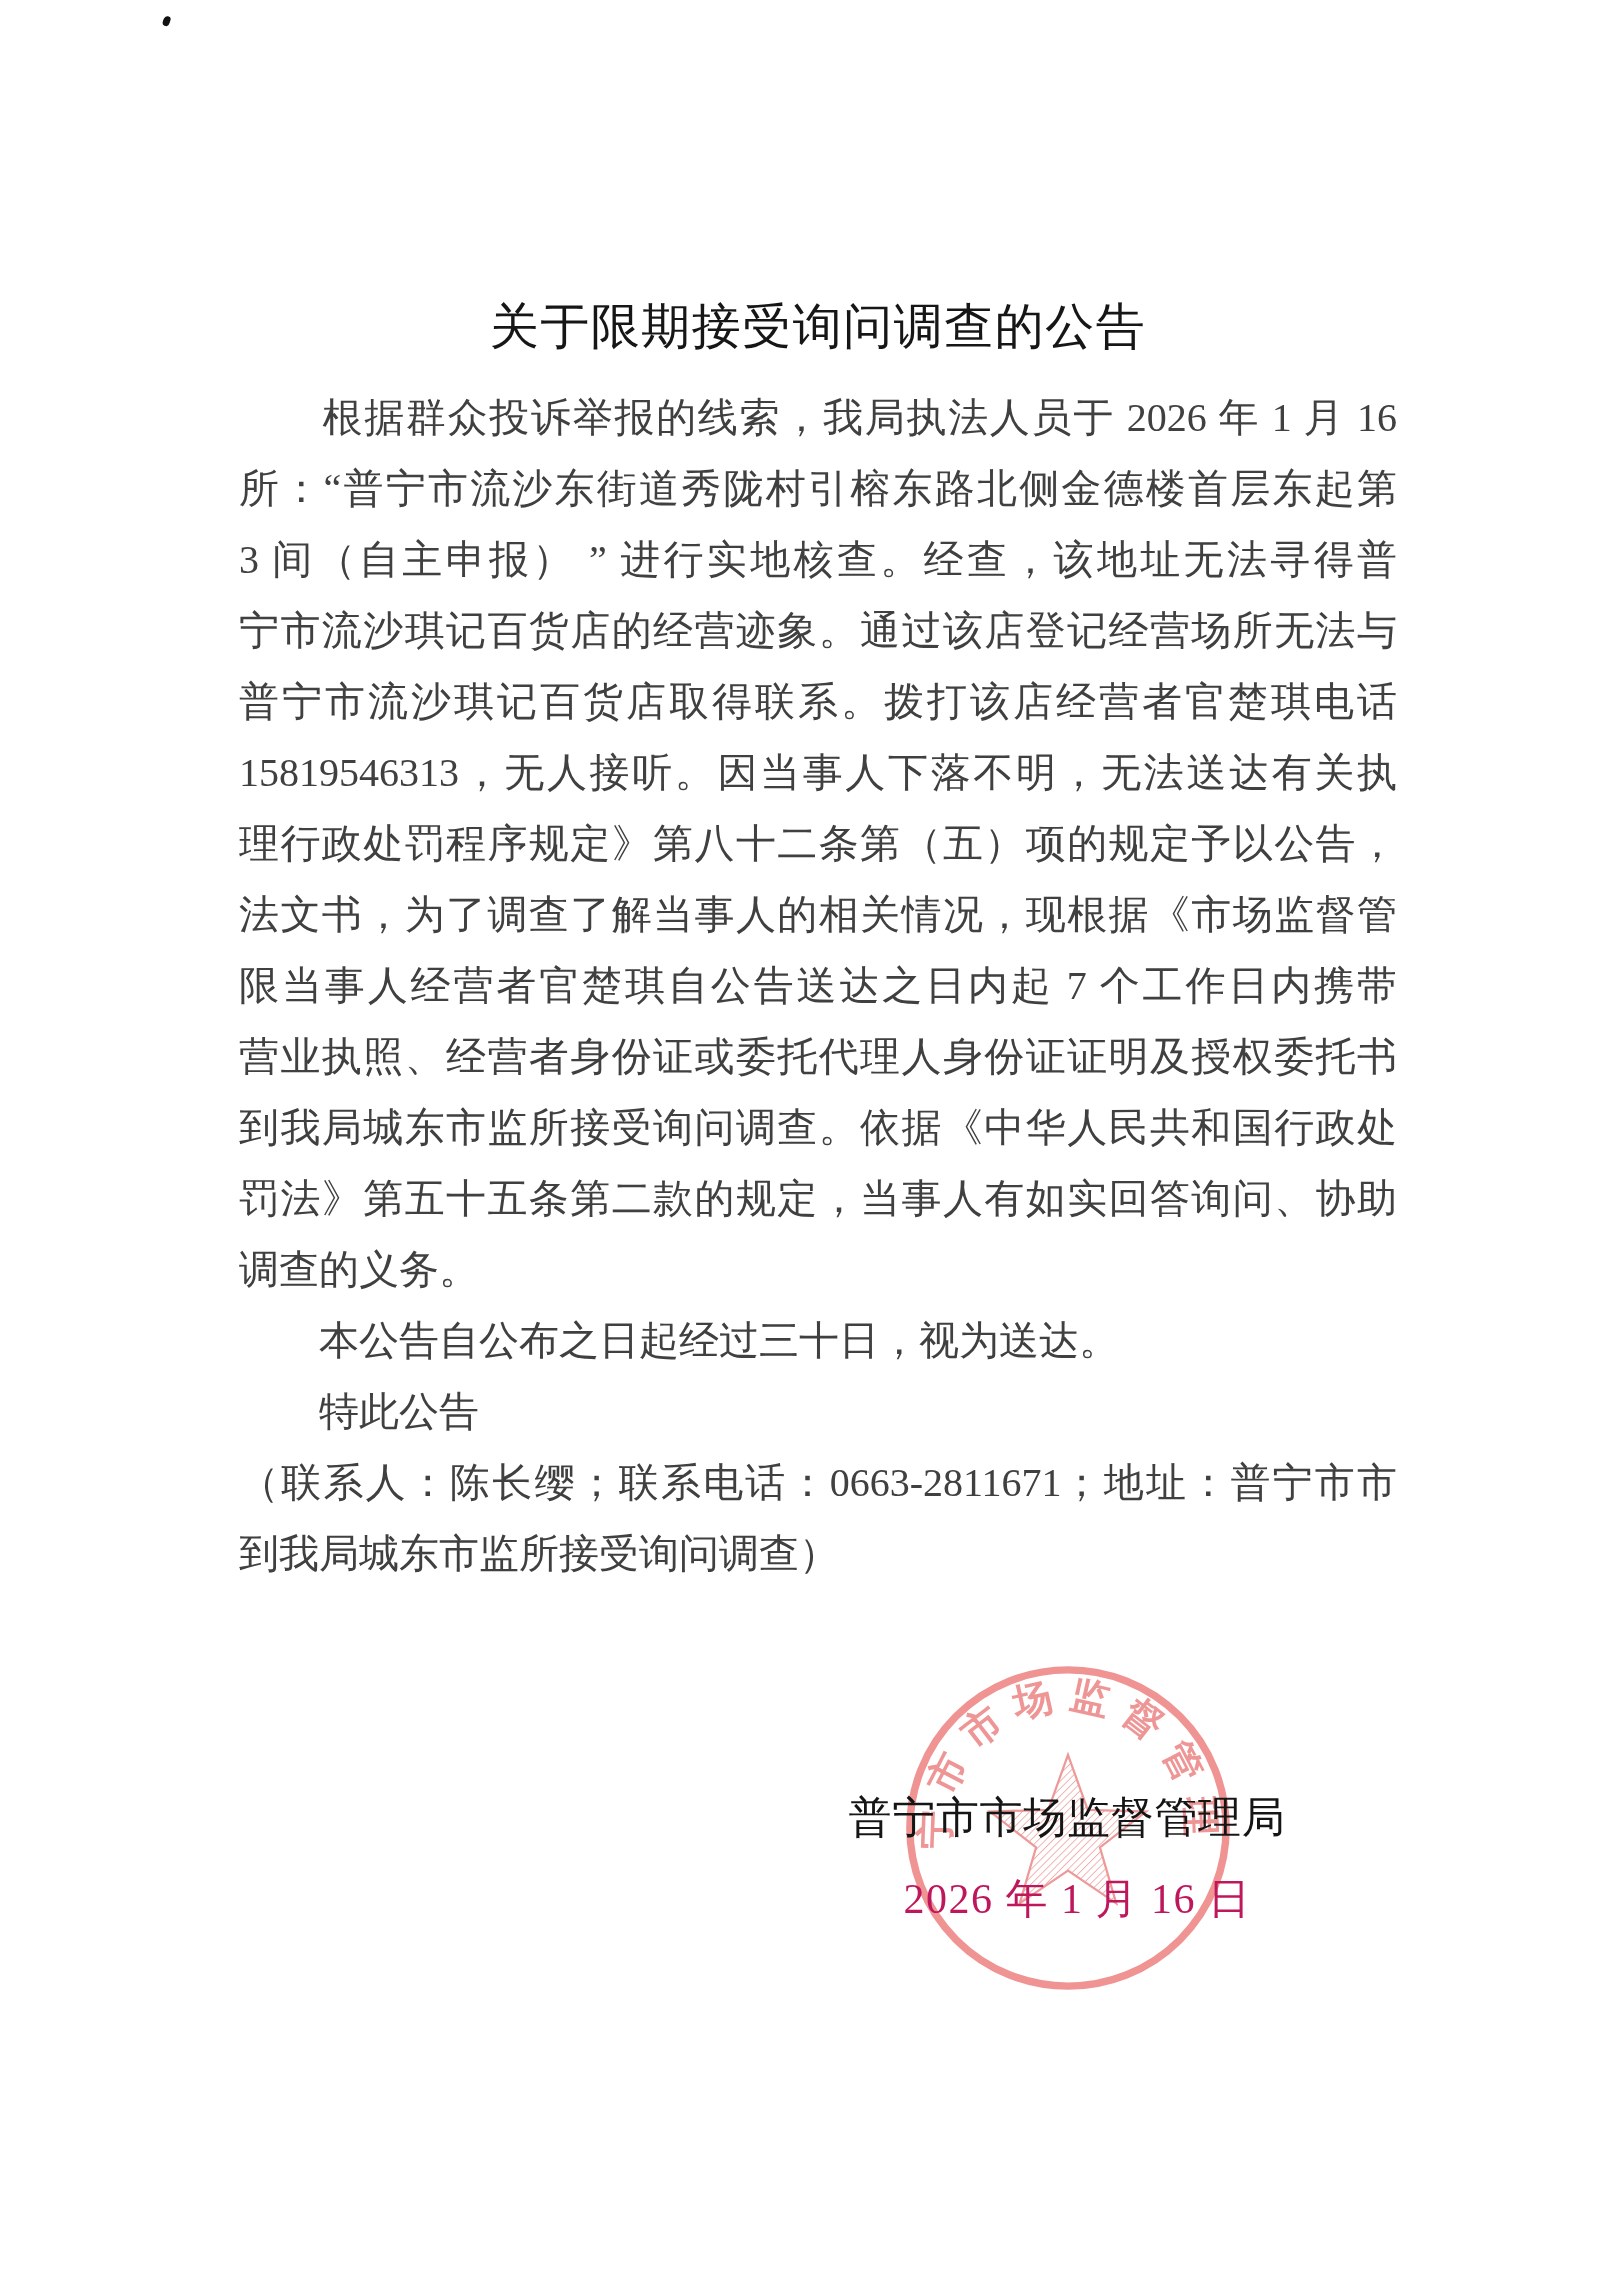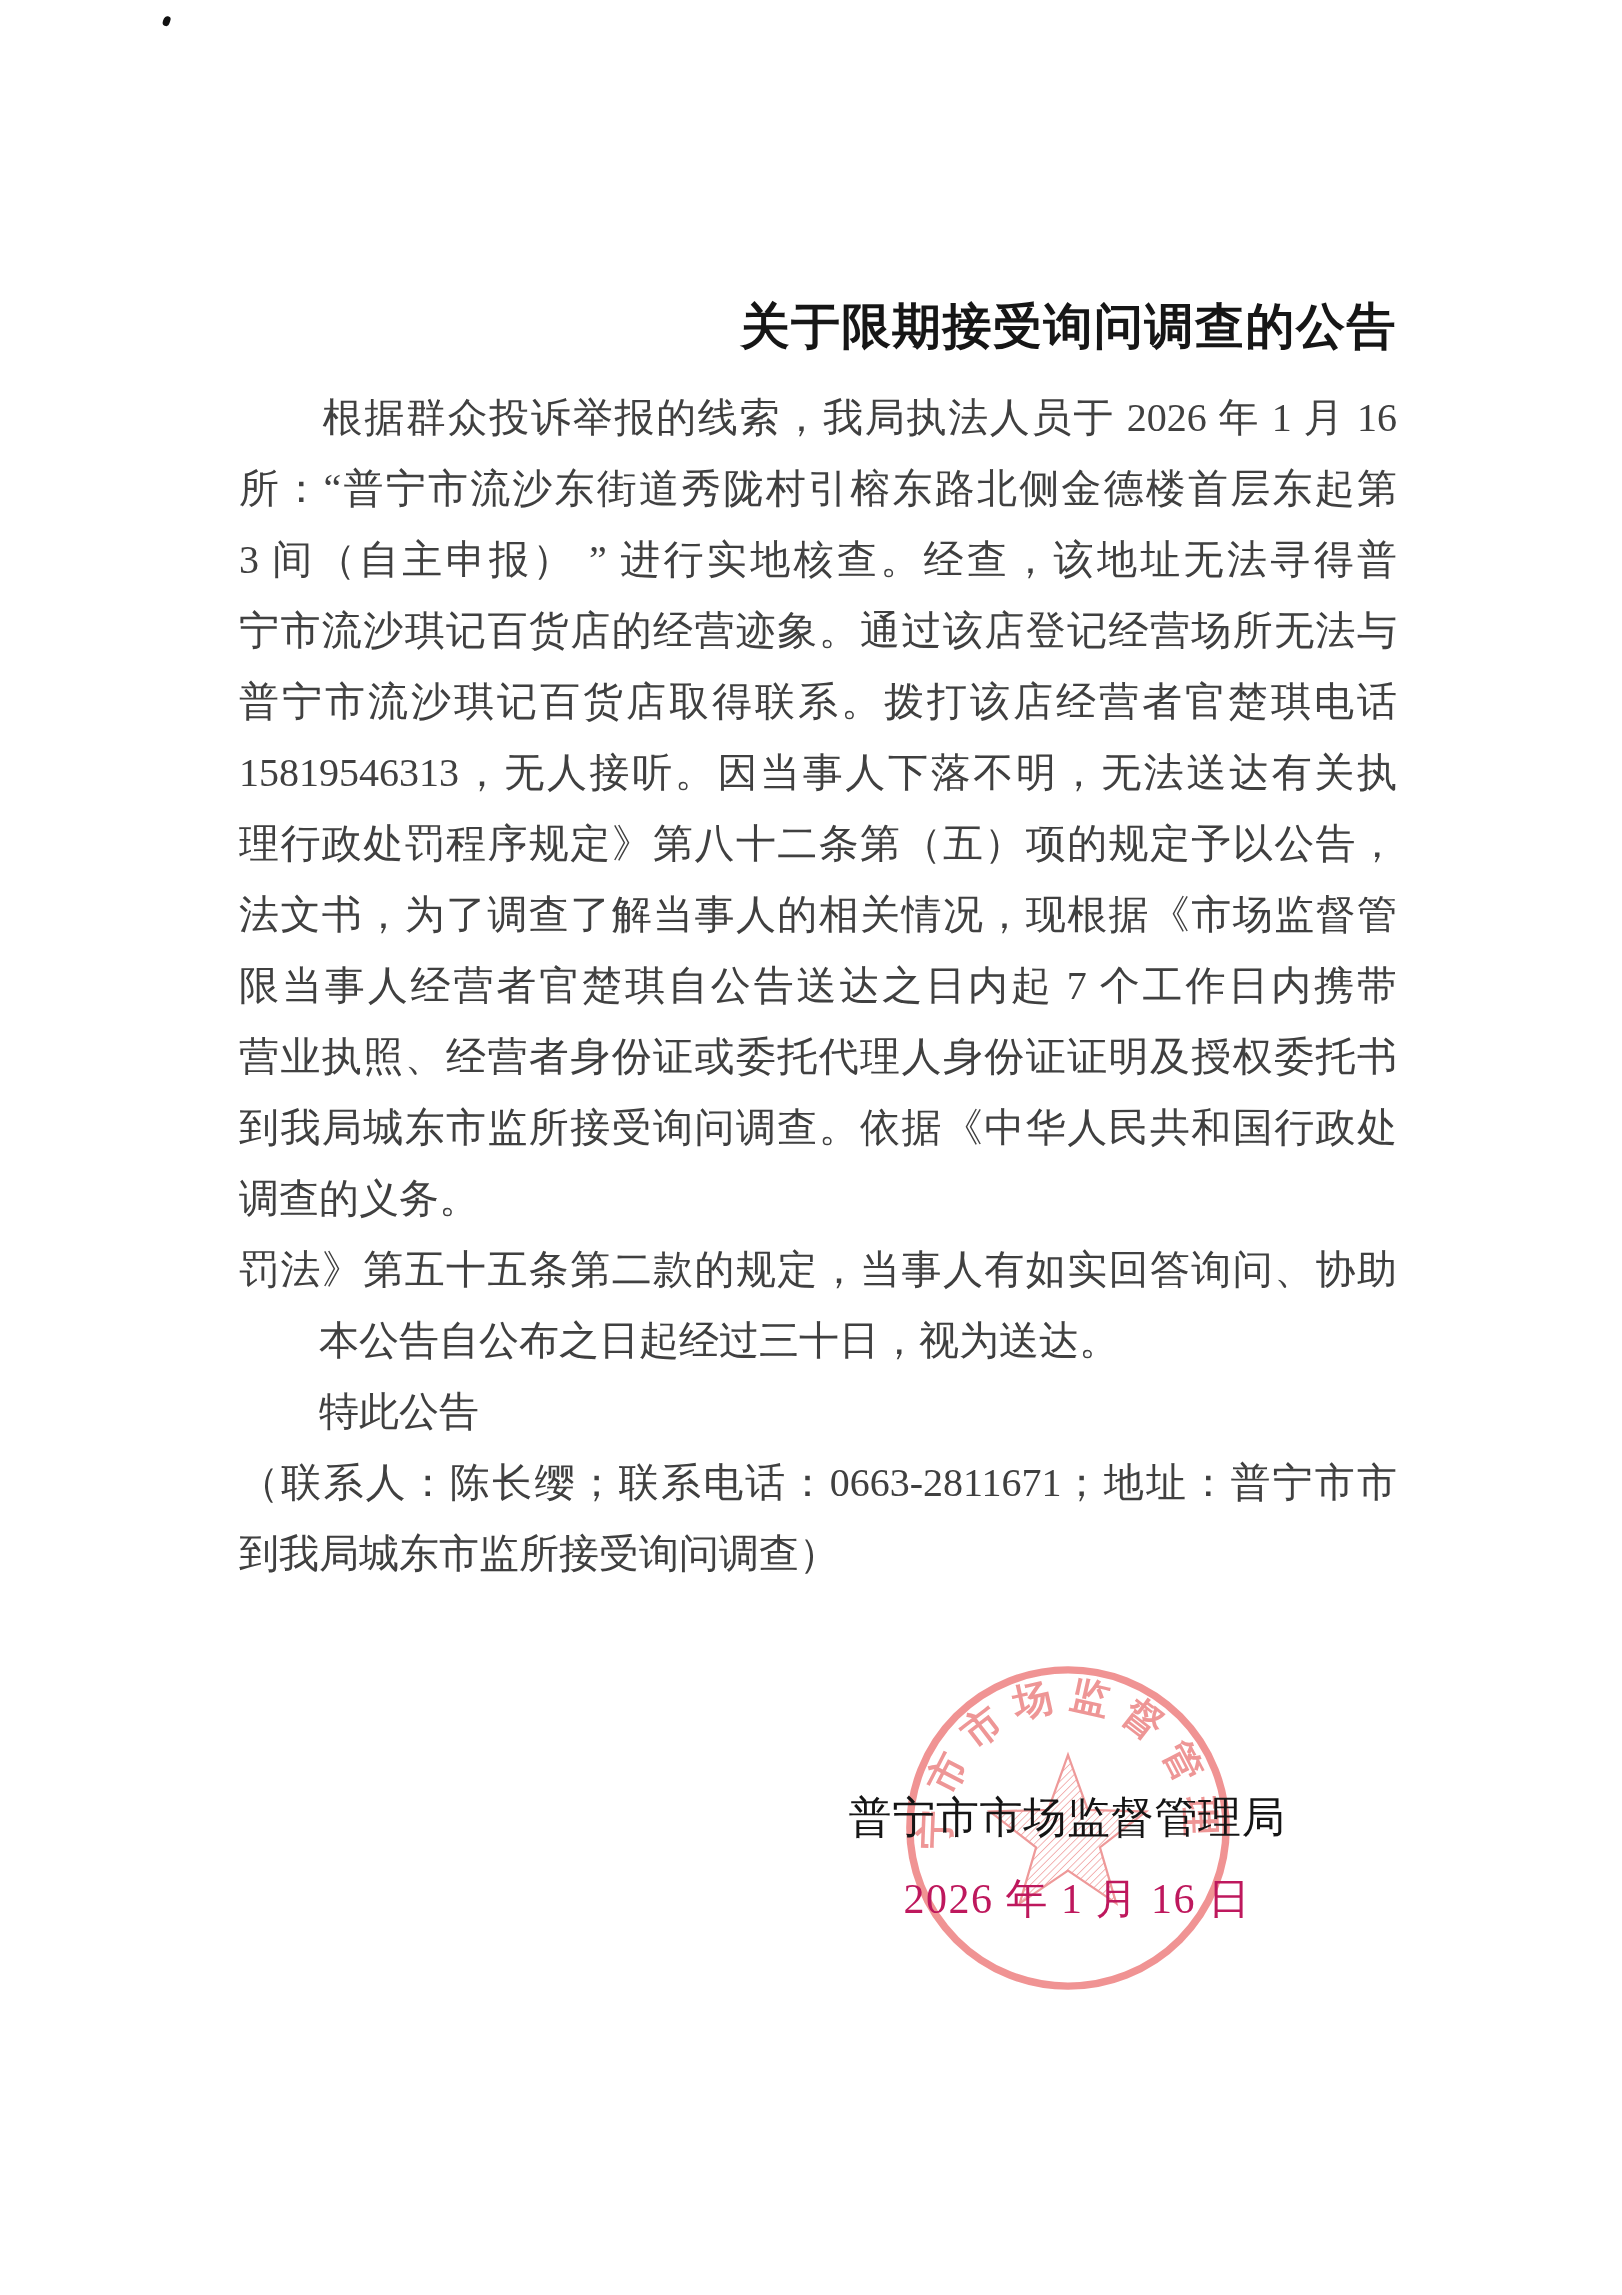--- a/index.html
+++ b/index.html
@@ -10,23 +10,23 @@
     overflow:hidden;
     font-family:"Liberation Serif","DejaVu Serif",serif;
     color:#1d1d1d;
   }
   .speck{
     position:absolute;left:163px;top:16.4px;width:6.7px;height:10.4px;
     background:#111;border-radius:60% 40% 50% 50%;transform:rotate(18deg);
   }
   .title{
     position:absolute;left:239px;top:297px;width:1158px;
-    text-align:right;
+    text-align:center;
     font-family:"Liberation Sans","DejaVu Sans",sans-serif;
-    font-weight:bold;
+    font-weight:normal;
     font-size:49px;line-height:58px;
     letter-spacing:1.5px;
     color:#161616;
   }
   .body-block{
     position:absolute;left:239px;top:382px;width:1158px;
   }
   .bline{
     height:71px;line-height:71px;
     font-size:40px;
@@ -72,22 +72,22 @@
     <div class="bline j">所：“普宁市流沙东街道秀陇村引榕东路北侧金德楼首层东起第</div>
     <div class="bline j">3 间（自主申报） ” 进行实地核查。经查，该地址无法寻得普</div>
     <div class="bline j">宁市流沙琪记百货店的经营迹象。通过该店登记经营场所无法与</div>
     <div class="bline j">普宁市流沙琪记百货店取得联系。拨打该店经营者官楚琪电话</div>
     <div class="bline j">15819546313，无人接听。因当事人下落不明，无法送达有关执</div>
     <div class="bline j">理行政处罚程序规定》第八十二条第（五）项的规定予以公告，</div>
     <div class="bline j">法文书，为了调查了解当事人的相关情况，现根据《市场监督管</div>
     <div class="bline j">限当事人经营者官楚琪自公告送达之日内起 7 个工作日内携带</div>
     <div class="bline j">营业执照、经营者身份证或委托代理人身份证证明及授权委托书</div>
     <div class="bline j">到我局城东市监所接受询问调查。依据《中华人民共和国行政处</div>
+    <div class="bline j">罚法》第五十五条第二款的规定，当事人有如实回答询问、协助</div>
     <div class="bline">调查的义务。</div>
-    <div class="bline j">罚法》第五十五条第二款的规定，当事人有如实回答询问、协助</div>
     <div class="bline">　　本公告自公布之日起经过三十日，视为送达。</div>
     <div class="bline">　　特此公告</div>
     <div class="bline j">（联系人：陈长缨；联系电话：0663-2811671；地址：普宁市市</div>
     <div class="bline">到我局城东市监所接受询问调查）</div>
   </div>
 
   <svg class="seal" viewBox="0 0 480 480">
     <defs>
       <pattern id="hatch" width="7" height="7" patternUnits="userSpaceOnUse" patternTransform="rotate(45)">
         <line x1="0" y1="0" x2="0" y2="7" stroke="#f0a0a0" stroke-width="2.4"></line>

